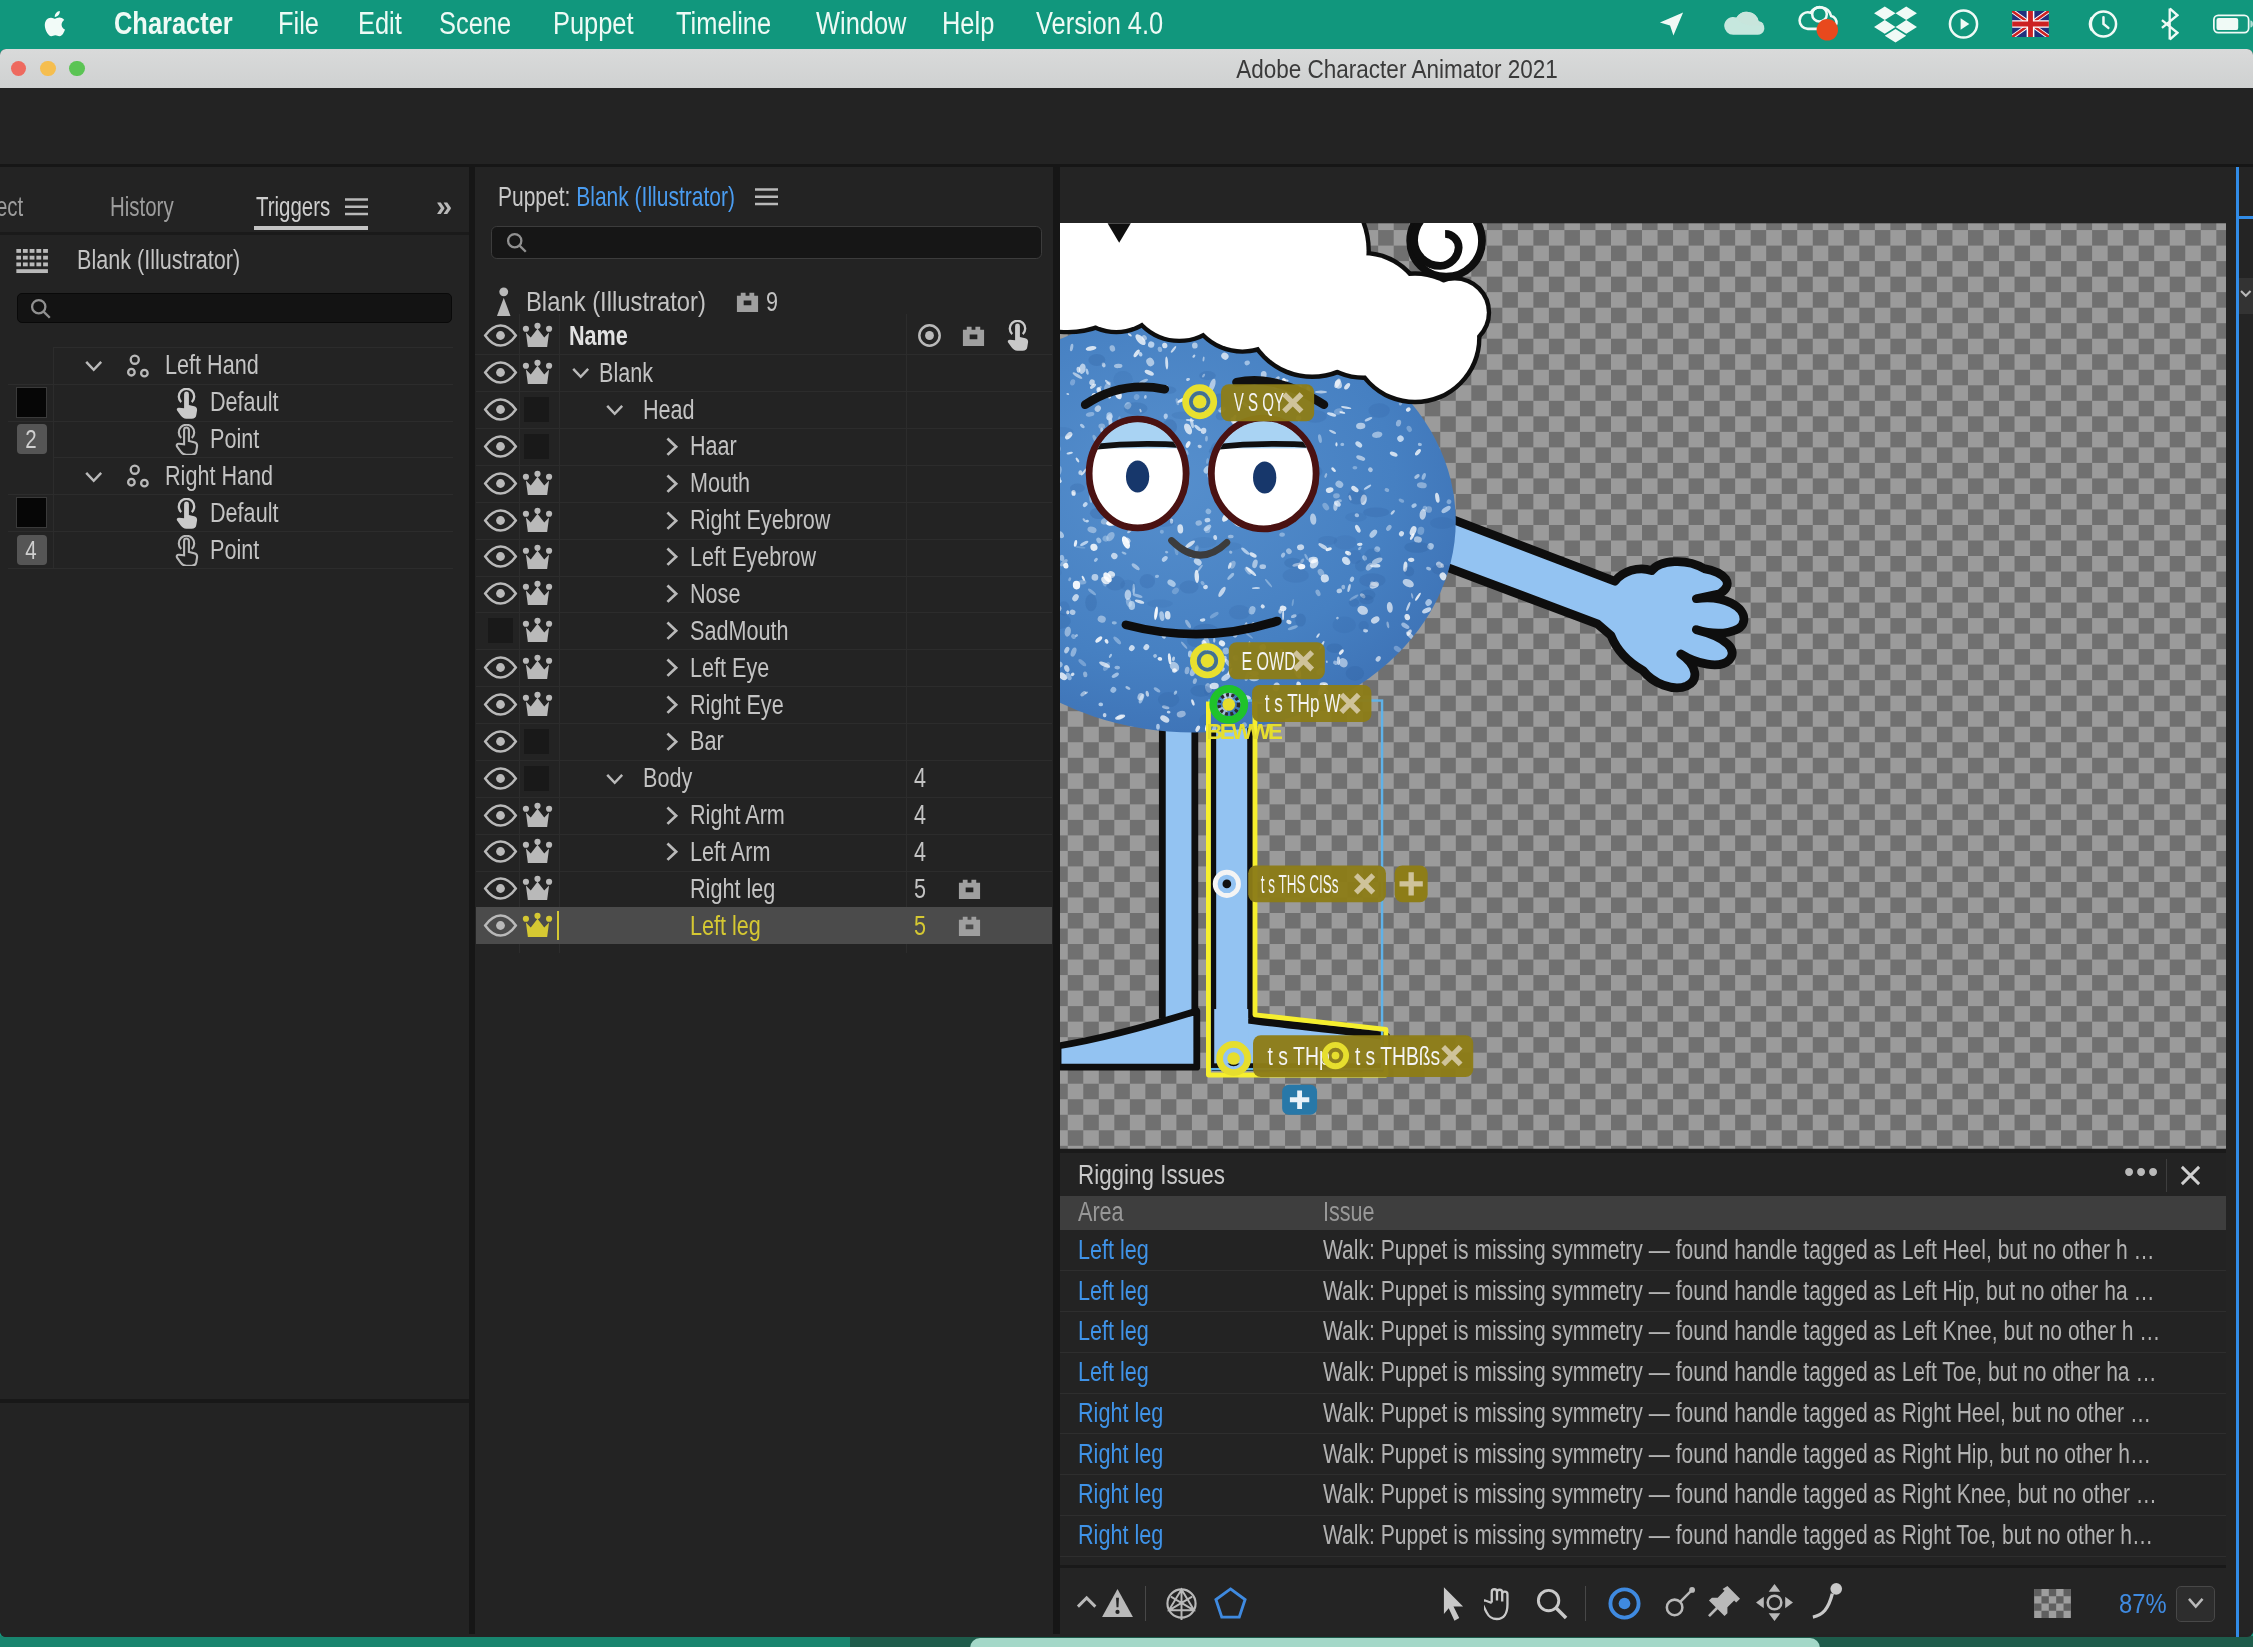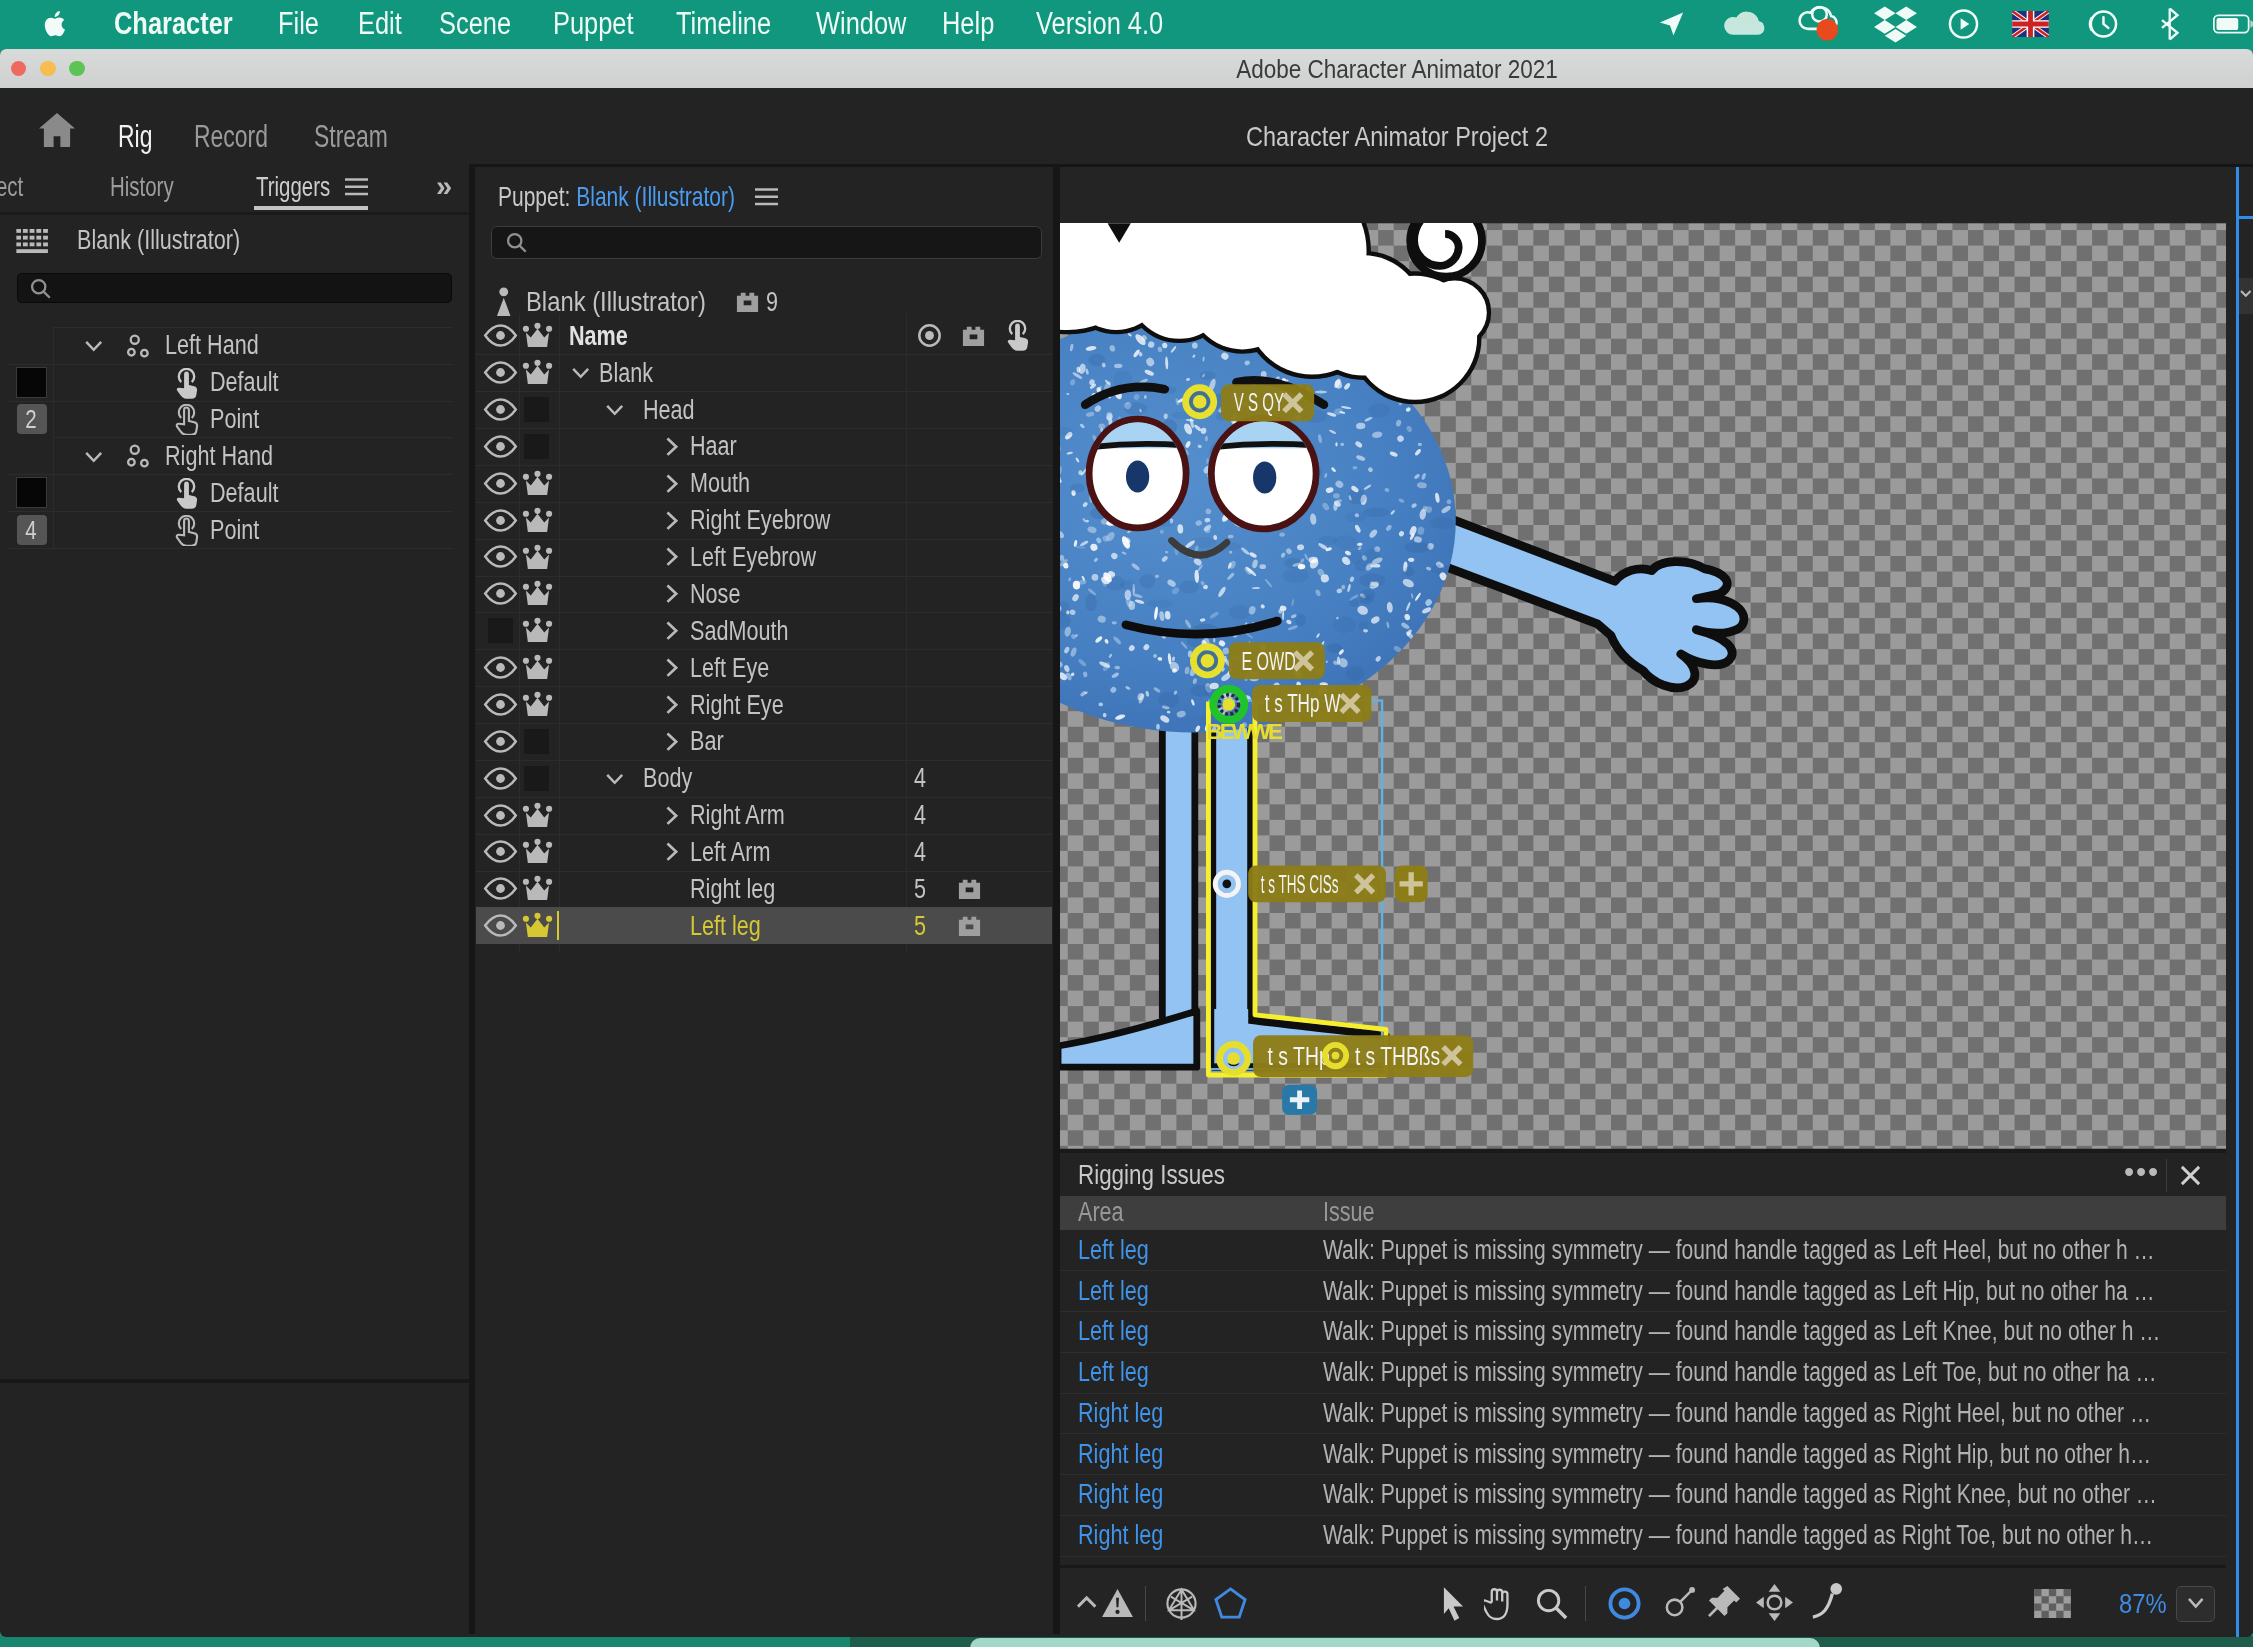--- a/index.html
+++ b/index.html
@@ -13,21 +13,21 @@
 #menubar{position:absolute;left:0;top:0;width:2253px;height:47px;background:#11977d;color:#eefaf5;font-size:31px;}
 #menubar .mi{position:absolute;top:50%;transform:translateY(-50%) scaleX(.82);transform-origin:0 50%;}
 #menubar svg.mi{transform:translateY(-50%);}
 
 #window{position:absolute;left:0;top:49px;width:2253px;height:1588px;background:#232323;border-radius:6px;overflow:hidden;}
 #titlebar{position:absolute;left:0;top:0;width:2253px;height:39px;background:linear-gradient(#d9dada,#cfd1d1);}
 .tl{position:absolute;top:11.6px;width:15.5px;height:15.5px;border-radius:50%;}
 #apphead{position:absolute;left:0;top:39px;width:2253px;height:79px;background:#232323;}
 #wsep{position:absolute;left:0;top:115px;width:2253px;height:2.9px;background:#161616;}
 
-#leftpanel{position:absolute;left:0;top:108px;width:469px;height:1467px;background:#232323;}
+#leftpanel{position:absolute;left:0;top:128px;width:469px;height:1467px;background:#232323;}
 #vdiv1{position:absolute;left:469px;top:118px;width:6.8px;height:1467px;background:#161616;}
 #midpanel{position:absolute;left:475px;top:118px;width:577px;height:1467px;background:#232323;}
 #vdiv2{position:absolute;left:1053px;top:118px;width:6.8px;height:1467px;background:#161616;}
 #canvaspanel{position:absolute;left:1060px;top:118px;width:1176px;height:1467px;background:#242424;}
 #rightstrip{position:absolute;left:2236px;top:118px;width:17.5px;height:1467px;background:#242424;}
 #blueline{position:absolute;left:2236px;top:118px;width:2.9px;height:1471px;background:#318ce8;}
 
 #bottomstrip{position:absolute;left:0;top:1636px;width:2253px;height:11.6px;background:#18856e;}
 </style>
 </head>
@@ -168,30 +168,20 @@
         <rect x="4" y="4" width="25" height="14" rx="2.5" fill="#f0faf6"></rect>
         <path fill="#f0faf6" opacity=".7" d="M43 7v8c2 0 3-1.6 3-4s-1-4-3-4z"></path>
       </svg>
   </div>
   <div id="window">
     <div id="titlebar">
       <div class="tl" style="left:10.7px;background:#ee6a5f;"></div>
       <div class="tl" style="left:40px;background:#f5be4f;"></div>
       <div class="tl" style="left:69px;background:#5bc454;"></div>
       <div class="tx" style="left:1397px;top:50%;transform:translate(-50%,-50%) scaleX(.9);transform-origin:50% 50%;font-size:25px;color:#3a3a3a;">Adobe Character Animator 2021</div>
-    </div>
-    <div id="apphead">
-      <svg class="abs" style="left:39px;top:25px;width:36px;height:34px" viewBox="0 0 37 35">
-          <path fill="#8a8a8a" d="M18.5 0 0 16h5v19h10V24h7v11h10V16h5z"></path>
-        </svg>
-      <div class="tx" style="left:118px;top:49px;transform:translateY(-50%) scaleX(.74);font-size:31px;color:#f2f2f2;">Rig</div>
-      <div class="abs" style="left:116px;top:72px;width:37px;height:4.9px;background:#d4d4d4;"></div>
-      <div class="tx" style="left:194px;top:49px;transform:translateY(-50%) scaleX(.74);font-size:31px;color:#9b9b9b;">Record</div>
-      <div class="tx" style="left:314px;top:49px;transform:translateY(-50%) scaleX(.74);font-size:31px;color:#9b9b9b;">Stream</div>
-      <div class="tx" style="left:1397px;top:49px;transform:translate(-50%,-50%) scaleX(.84);transform-origin:50% 50%;font-size:28px;color:#c9c9c9;">Character Animator Project 2</div>
     </div>
     <div id="wsep"></div>
     <div id="leftpanel">
       <div class="tx lptab" style="left:-3.9px;top:30px;">ect</div>
       <div class="tx lptab" style="left:110px;top:30px;">History</div>
       <div class="tx" style="left:256px;top:30px;transform:translateY(-50%) scaleX(.73);font-size:28px;color:#cdcdcd;">Triggers</div>
       <svg class="abs" style="left:345px;top:20.4px;width:23px;height:19.4px" viewBox="0 0 24 20" width="23" height="19.4">
           <use href="#s-burger"></use>
         </svg>
       <div class="tx" style="left:436px;top:29px;transform:translateY(-50%);font-size:29px;color:#b9b9b9;font-weight:bold;letter-spacing:-7.8px;">»</div>

